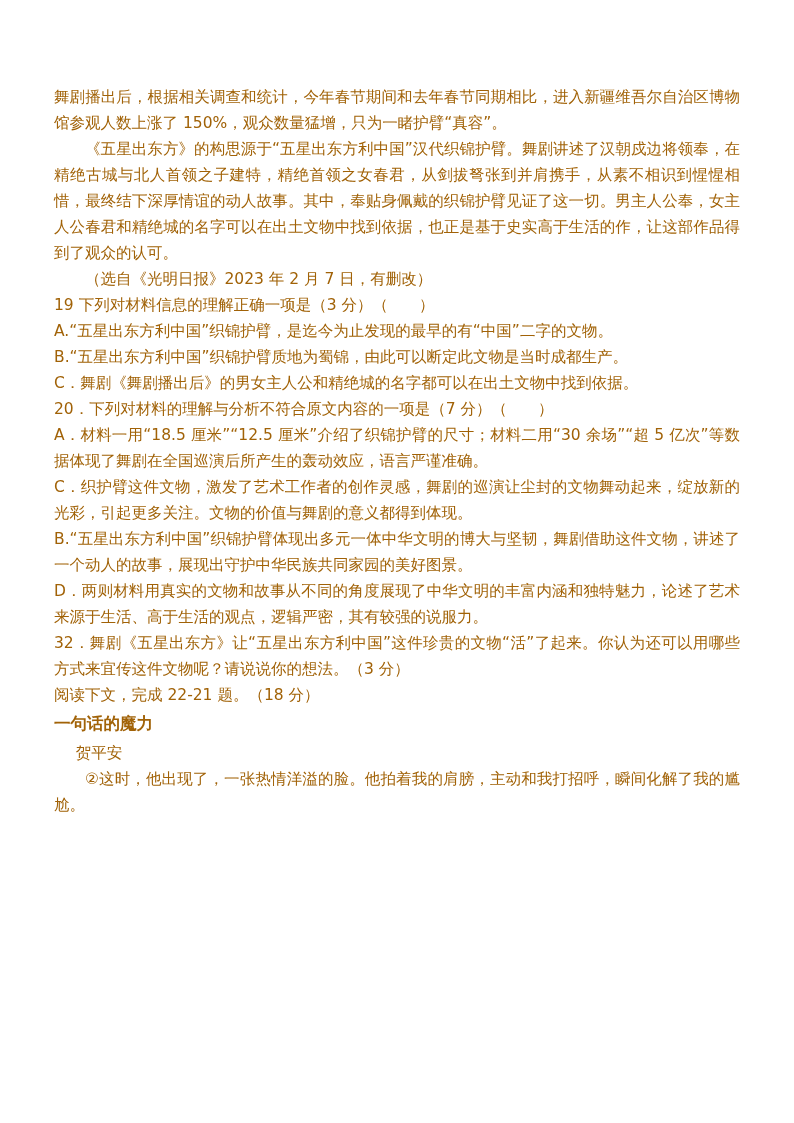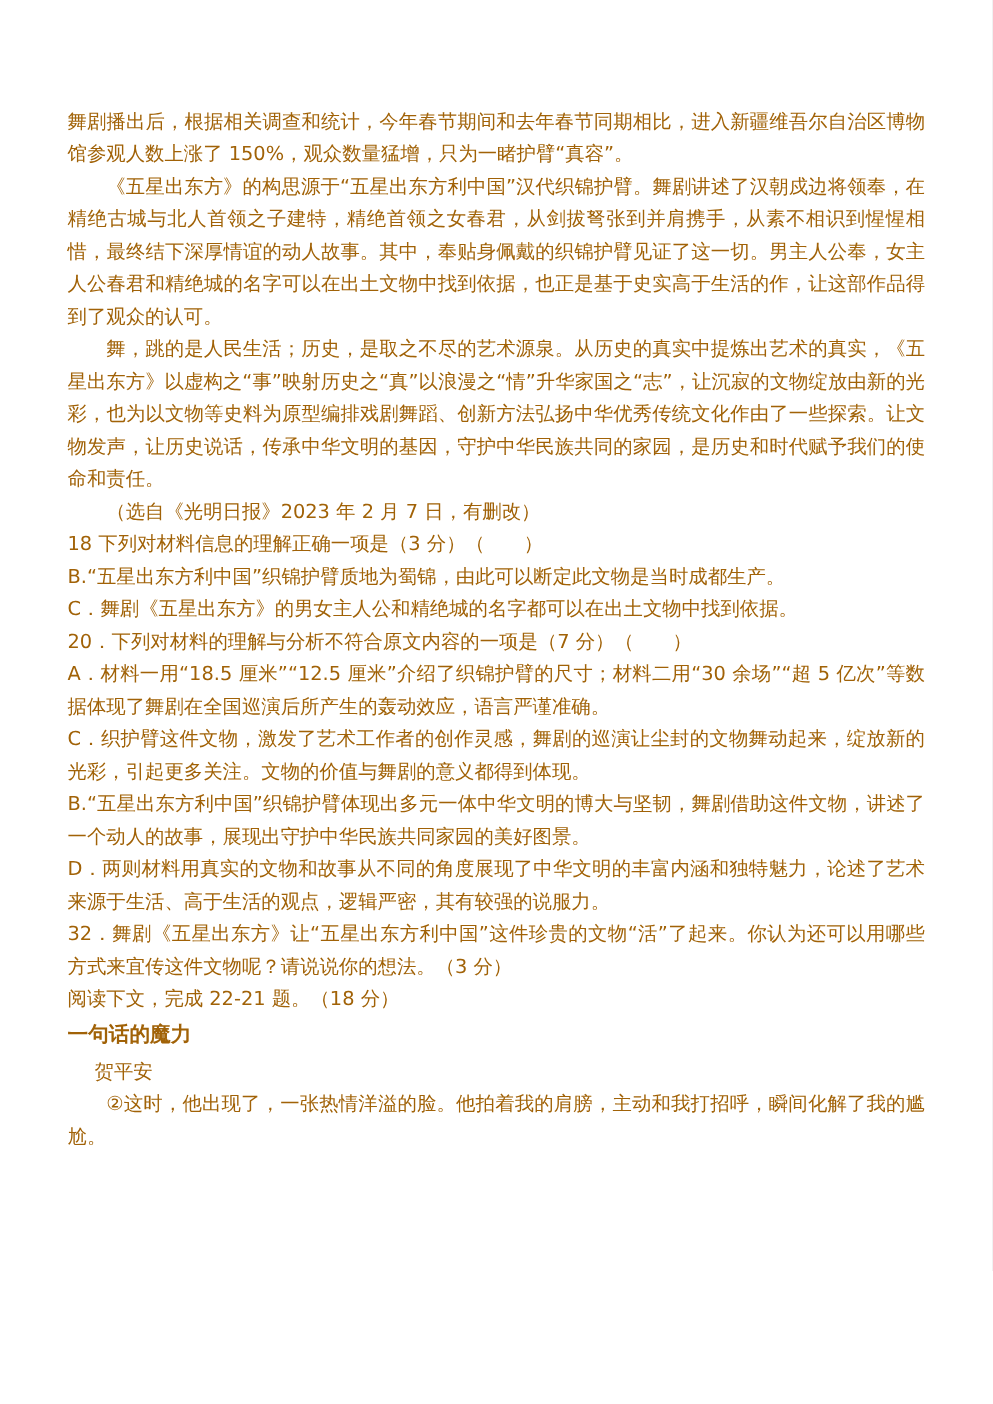--- a/index.html
+++ b/index.html
@@ -32,26 +32,26 @@
   }
 </style>
 </head>
 <body>
 
 <div class="page">
   <div class="doc">
 
     <p>舞剧播出后，根据相关调查和统计，今年春节期间和去年春节同期相比，进入新疆维吾尔自治区博物馆参观人数上涨了 150%，观众数量猛增，只为一睹护臂“真容”。</p>
     <p class="indent2">《五星出东方》的构思源于“五星出东方利中国”汉代织锦护臂。舞剧讲述了汉朝戍边将领奉，在精绝古城与北人首领之子建特，精绝首领之女春君，从剑拔弩张到并肩携手，从素不相识到惺惺相惜，最终结下深厚情谊的动人故事。其中，奉贴身佩戴的织锦护臂见证了这一切。男主人公奉，女主人公春君和精绝城的名字可以在出土文物中找到依据，也正是基于史实高于生活的作，让这部作品得到了观众的认可。</p>
-    <p class="indent2">舞，跳的是人民生活；历史，是取之不尽的艺术源泉。从历史的真实中提炼出艺术的真实，《五星出东方》以虚构之“事”映射历史之“真”以浪漫之“情”升华家国之“志”，让沉寂的文物绽放由新的光彩，也为以文物等史料为原型编排戏剧舞蹈、创新方法弘扬中华优秀传统文化作由了一些探索。让文物发声，让历史说话，传承中华文明的基因，守护中华民族共同的家园，是历史和时代赋予我们的使命和责任。</p>
     <p class="indent2">（选自《光明日报》2023 年 2 月 7 日，有删改）</p>
 
-    <p>18 下列对材料信息的理解正确一项是（3 分）（　　）</p>
+    <p>19 下列对材料信息的理解正确一项是（3 分）（　　）</p>
+    <p>A.“五星出东方利中国”织锦护臂，是迄今为止发现的最早的有“中国”二字的文物。</p>
     <p>B.“五星出东方利中国”织锦护臂质地为蜀锦，由此可以断定此文物是当时成都生产。</p>
-    <p>C．舞剧《五星出东方》的男女主人公和精绝城的名字都可以在出土文物中找到依据。</p>
+    <p>C．舞剧《舞剧播出后》的男女主人公和精绝城的名字都可以在出土文物中找到依据。</p>
 
     <p>20．下列对材料的理解与分析不符合原文内容的一项是（7 分）（　　）</p>
     <p>A．材料一用“18.5 厘米”“12.5 厘米”介绍了织锦护臂的尺寸；材料二用“30 余场”“超 5 亿次”等数据体现了舞剧在全国巡演后所产生的轰动效应，语言严谨准确。</p>
     <p>C．织护臂这件文物，激发了艺术工作者的创作灵感，舞剧的巡演让尘封的文物舞动起来，绽放新的光彩，引起更多关注。文物的价值与舞剧的意义都得到体现。</p>
     <p>B.“五星出东方利中国”织锦护臂体现出多元一体中华文明的博大与坚韧，舞剧借助这件文物，讲述了一个动人的故事，展现出守护中华民族共同家园的美好图景。</p>
     <p>D．两则材料用真实的文物和故事从不同的角度展现了中华文明的丰富内涵和独特魅力，论述了艺术来源于生活、高于生活的观点，逻辑严密，其有较强的说服力。</p>
 
     <p>32．舞剧《五星出东方》让“五星出东方利中国”这件珍贵的文物“活”了起来。你认为还可以用哪些方式来宜传这件文物呢？请说说你的想法。（3 分）</p>
 
     <p>阅读下文，完成 22-21 题。（18 分）</p>

